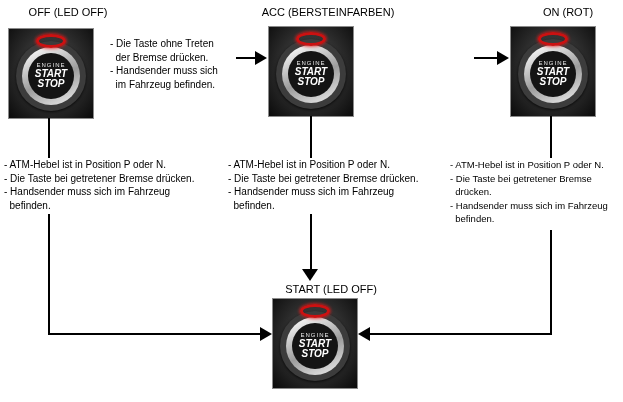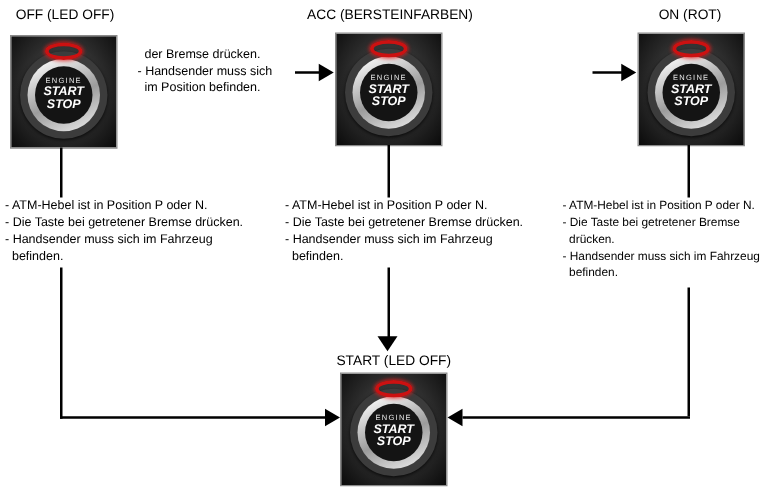--- a/index.html
+++ b/index.html
@@ -1,18 +1,18 @@
 <!DOCTYPE html>
 <html><head>
 <meta charset="utf-8">
 <style>
   html,body { margin:0; padding:0; background:#fff; font-family:"Liberation Sans", sans-serif; }
   .canvas { position:relative; width:623px; height:402px; background:#ffffff; overflow:hidden; color:#000; }
 
-  .state-label { position:absolute; font-size:11px; color:#000; text-align:center; white-space:nowrap; }
+  .state-label { position:absolute; font-size:11px; color:#000; text-align:center; white-space:nowrap;margin-left:16px; }
 
   
   .btnimg { position:absolute; width:86px; height:91px;
             background: radial-gradient(ellipse at 50% 45%, #5a5a5a 0%, #2b2b2b 55%, #0a0a0a 100%);
             border:1px solid #8a8a8a; box-sizing:border-box; }
   .ring-outer { position:absolute; left:50%; top:53%; transform:translate(-50%,-50%);
             width:70px; height:70px; border-radius:50%; background:#3c3c3c;
             box-shadow: 0 1px 3px rgba(0,0,0,.8); }
   .ring-chrome { position:absolute; left:50%; top:50%; transform:translate(-50%,-50%);
             width:58px; height:58px; border-radius:50%;
@@ -93,23 +93,24 @@
           <div class="eng">ENGINE</div>
           <div class="sw">START</div>
           <div class="sw">STOP</div>
         </div>
       </div>
     </div>
     <div class="redoval"></div>
   </div>
 
   <div class="txt" style="left:110px; top:37px;">
+    <div>- Die Taste ohne Treten</div>
     <div>  der Bremse drücken.</div>
     <div>- Handsender muss sich</div>
-    <div>  im Position befinden.</div>
+    <div>  im Fahrzeug befinden.</div>
   </div>
   <div class="line" style="left:236px; top:57px; width:20px; height:2px;"></div>
   <div class="tri tri-right" style="left:255px; top:51px;"></div>
 
   <div class="line" style="left:474px; top:57px; width:24px; height:2px;"></div>
   <div class="tri tri-right" style="left:497px; top:51px;"></div>
 
   <div class="line" style="left:48px; top:118px; width:2px; height:40px;"></div>
   <div class="line" style="left:310px; top:116px; width:2px; height:42px;"></div>
   <div class="line" style="left:550px; top:116px; width:2px; height:42px;"></div>

